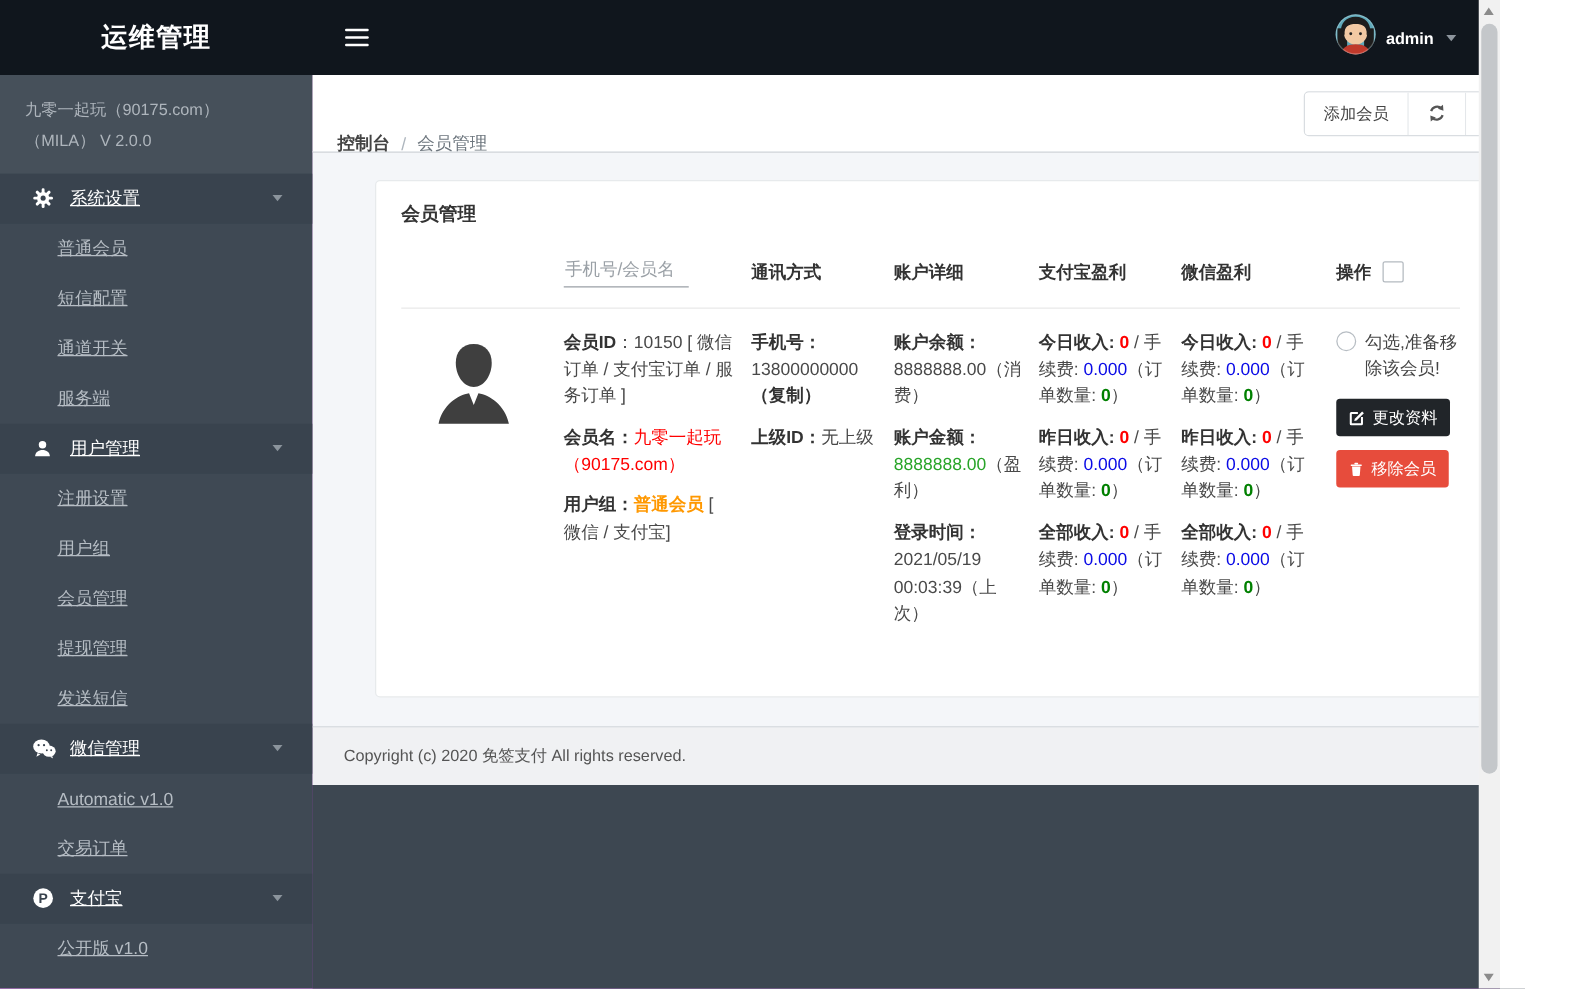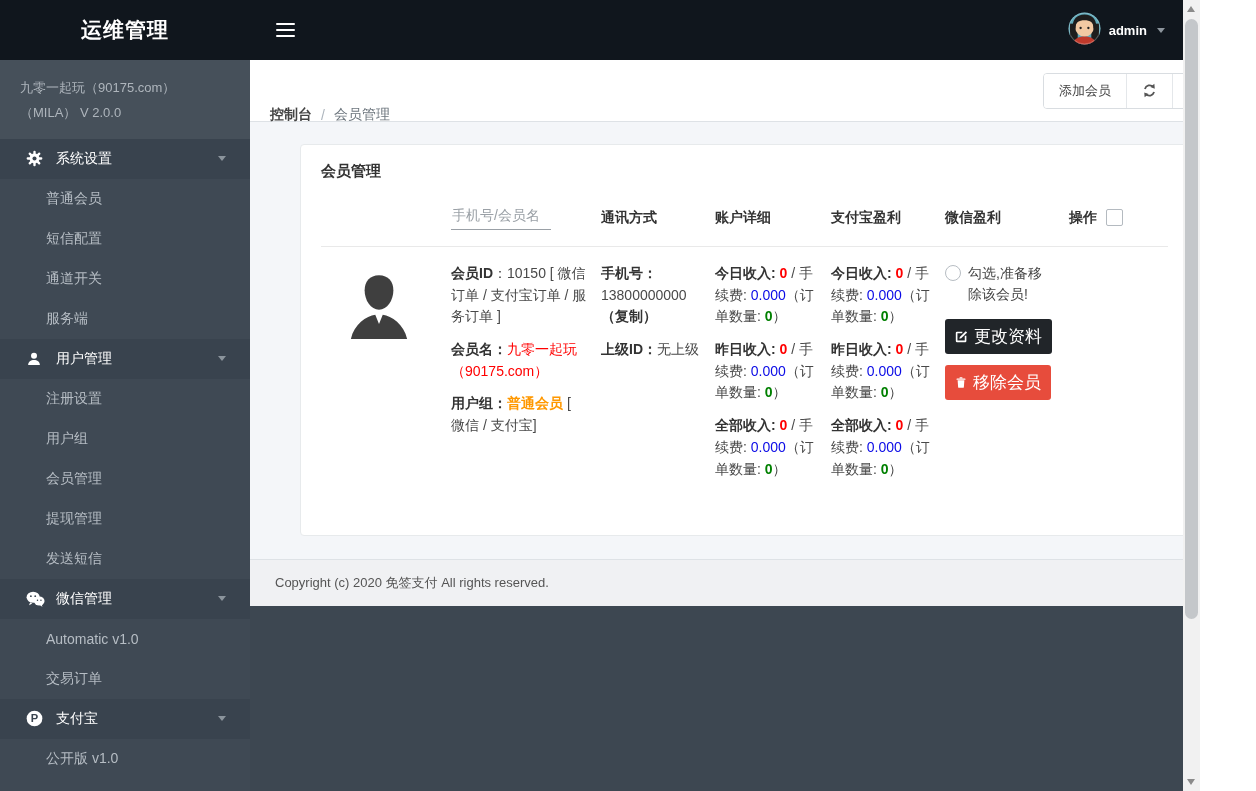--- a/index.html
+++ b/index.html
@@ -25,21 +25,21 @@
   .user-name { color:#fff; font-size:13px; font-weight:bold; }
   .nav-caret { width:0; height:0; border-left:4px solid transparent; border-right:4px solid transparent; border-top:5px solid #8d959d; margin-left:2px; }
   .ctrl-btn { cursor:pointer; display:flex; align-items:center; }
 
   
   .body-row { flex:1; display:flex; min-height:0; }
 
   
   .sidebar { width:250px; background:#3f4954; flex-shrink:0; overflow:hidden; }
   .user-panel { background:#46505a; padding:15px 20px 13px; font-size:13px; color:#aeb5bc; line-height:1.95; }
-  .menu-item { height:40px; display:flex; align-items:center; padding:0 20px; cursor:pointer; position:relative; }
+  .menu-item { height:40px; display:flex; align-items:center; padding:0 20px; cursor:pointer; position:relative;text-decoration:underline; }
   .menu-item.parent { background:#39434e; color:#fff; }
   .menu-item.child { color:#b6bdc4; }
   .mi-icon { width:22px; display:flex; align-items:center; margin-left:6px; }
   .mi-label { font-size:14px; margin-left:26px; }
   .menu-item.parent .mi-label { margin-left:8px; }
   .side-caret { position:absolute; right:24px; width:0; height:0; border-left:4.5px solid transparent; border-right:4.5px solid transparent; border-top:5px solid #8b949c; }
 
   
   .main { flex:1; display:flex; flex-direction:column; min-width:0; background:#3d4751; }
   .content-header { height:62px; background:#fff; border-bottom:1px solid #dee2e6; display:flex; align-items:center; padding:0 20px; flex-shrink:0; }
@@ -73,21 +73,21 @@
   .orange { color:#ff9800; font-weight:bold; }
   .blue { color:#0a0ae6; }
   .green-link { color:#3cb54a; }
   .green-amt { color:#28a428; }
   .num-red { color:#ff0000; font-weight:bold; }
   .num-green { color:#008000; font-weight:bold; }
 
   .ops-check { display:flex; gap:7px; margin-bottom:14px; }
   .radio { width:16px; height:16px; border:1px solid #b7bdc3; border-radius:50%; background:#fff; flex-shrink:0; margin-top:2px; cursor:pointer; }
   .ops-hint { width:78px; font-size:14px; color:#444; line-height:1.5; }
-  .btn { display:inline-flex; align-items:center; gap:6px; color:#fff; font-size:17px; border:none; border-radius:3px; padding:6px 10px; cursor:pointer; font-family:"Liberation Sans", sans-serif; }
+  .btn { display:inline-flex; align-items:center; gap:6px; color:#fff; font-size:13px; border:none; border-radius:3px; padding:6px 10px; cursor:pointer; font-family:"Liberation Sans", sans-serif; }
   .btn-dark { background:#212529; margin-bottom:11px; }
   .btn-danger { background:#e74c3c; }
 
   .footer { background:#f0f1f3; border-top:1px solid #dee2e6; padding:14px 25px; font-size:13px; color:#555; flex-shrink:0; }
   .after-footer { flex:1; background:#3d4751; }
 </style>
 </head>
 <body>
 
 <div class="screen">
@@ -299,20 +299,25 @@
                 <p><b>会员ID</b><span>：10150 [ 微信订单 / 支付宝订单 / 服务订单 ]</span></p>
                 <p><b>会员名：</b><span class="red">九零一起玩（90175.com）</span></p>
                 <p><b>用户组：</b><span class="orange">普通会员</span><span> [ 微信 / 支付宝]</span></p>
               </div>
 
               <div class="cell">
                 <p><b>手机号：</b><span>13800000000</span><b>（复制）</b></p>
                 <p><b>上级ID：</b><span>无上级</span></p>
               </div>
 
+              <div class="cell">
+                <p><b>账户余额：</b><span>8888888.00</span><span>（消费）</span></p>
+                <p><b>账户金额：</b><span class="green-amt">8888888.00</span><span>（盈利）</span></p>
+                <p><b>登录时间：</b><span>2021/05/19 00:03:39（上次）</span></p>
+              </div>
 
               <div class="cell">
                 <p><b>今日收入:</b> <span class="num-red">0</span><span> / </span><span>手续费: </span><span class="blue">0.000</span><span>（订单数量: </span><span class="num-green">0</span><span>）</span></p>
                 <p><b>昨日收入:</b> <span class="num-red">0</span><span> / </span><span>手续费: </span><span class="blue">0.000</span><span>（订单数量: </span><span class="num-green">0</span><span>）</span></p>
                 <p><b>全部收入:</b> <span class="num-red">0</span><span> / </span><span>手续费: </span><span class="blue">0.000</span><span>（订单数量: </span><span class="num-green">0</span><span>）</span></p>
               </div>
 
               <div class="cell">
                 <p><b>今日收入:</b> <span class="num-red">0</span><span> / </span><span>手续费: </span><span class="blue">0.000</span><span>（订单数量: </span><span class="num-green">0</span><span>）</span></p>
                 <p><b>昨日收入:</b> <span class="num-red">0</span><span> / </span><span>手续费: </span><span class="blue">0.000</span><span>（订单数量: </span><span class="num-green">0</span><span>）</span></p>

